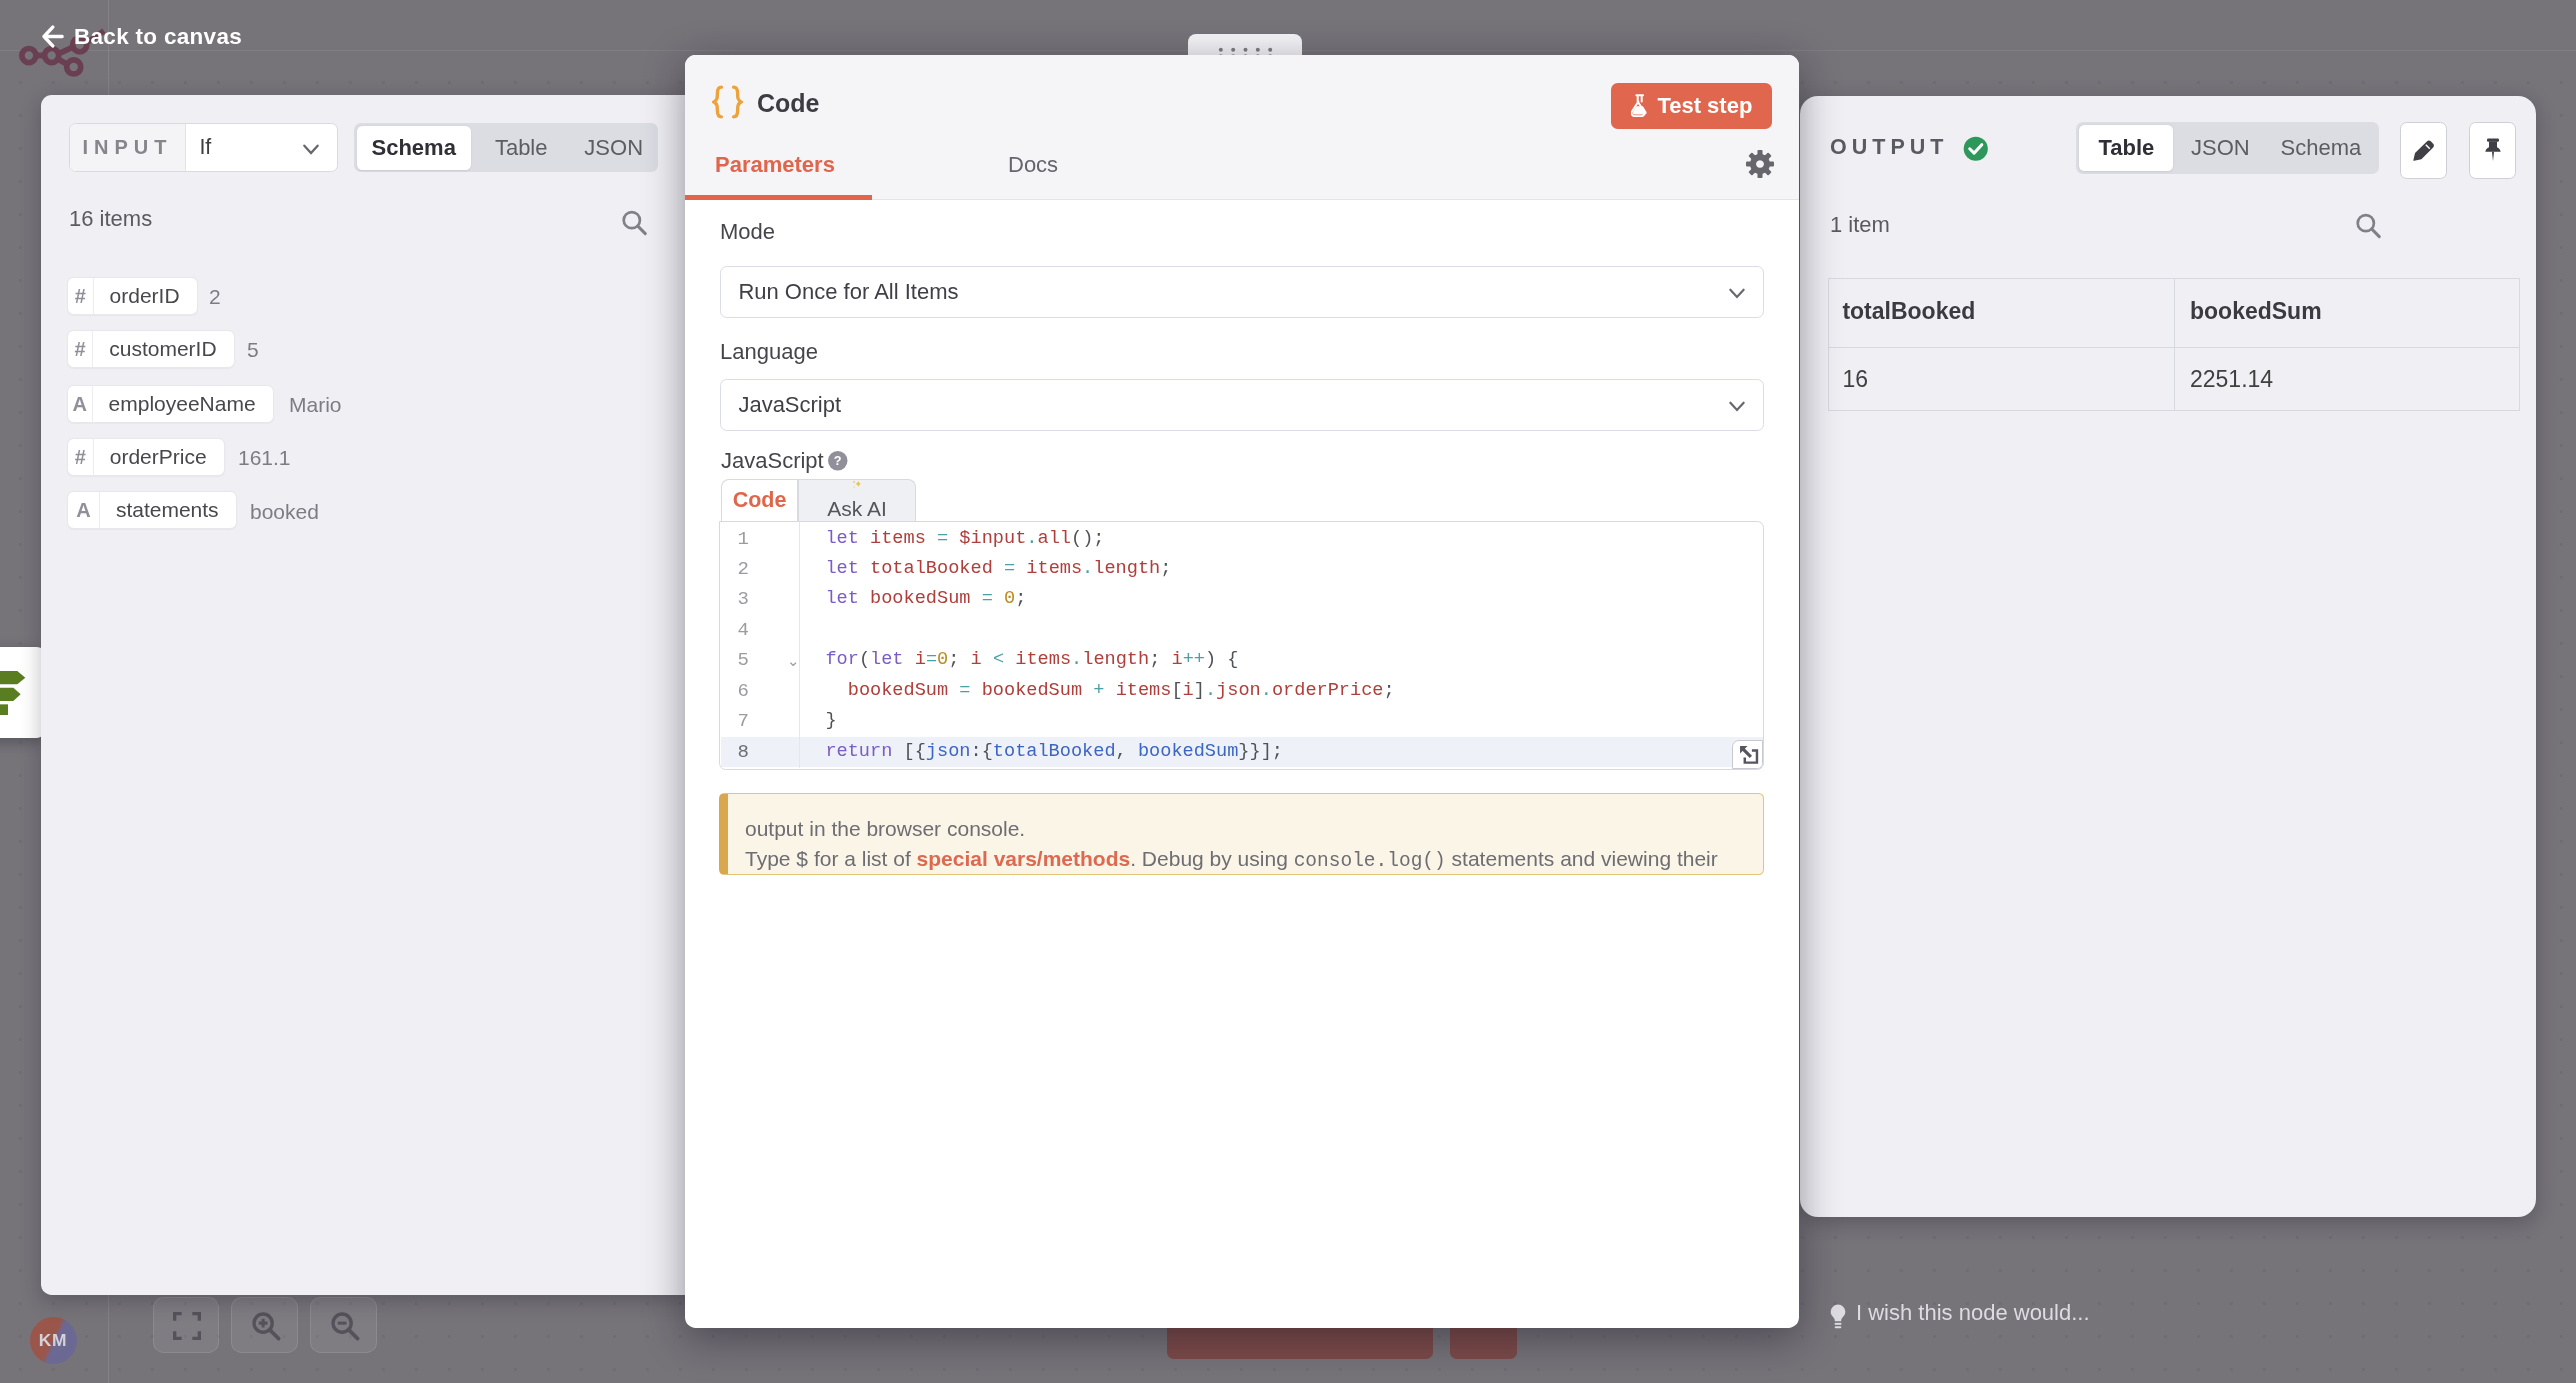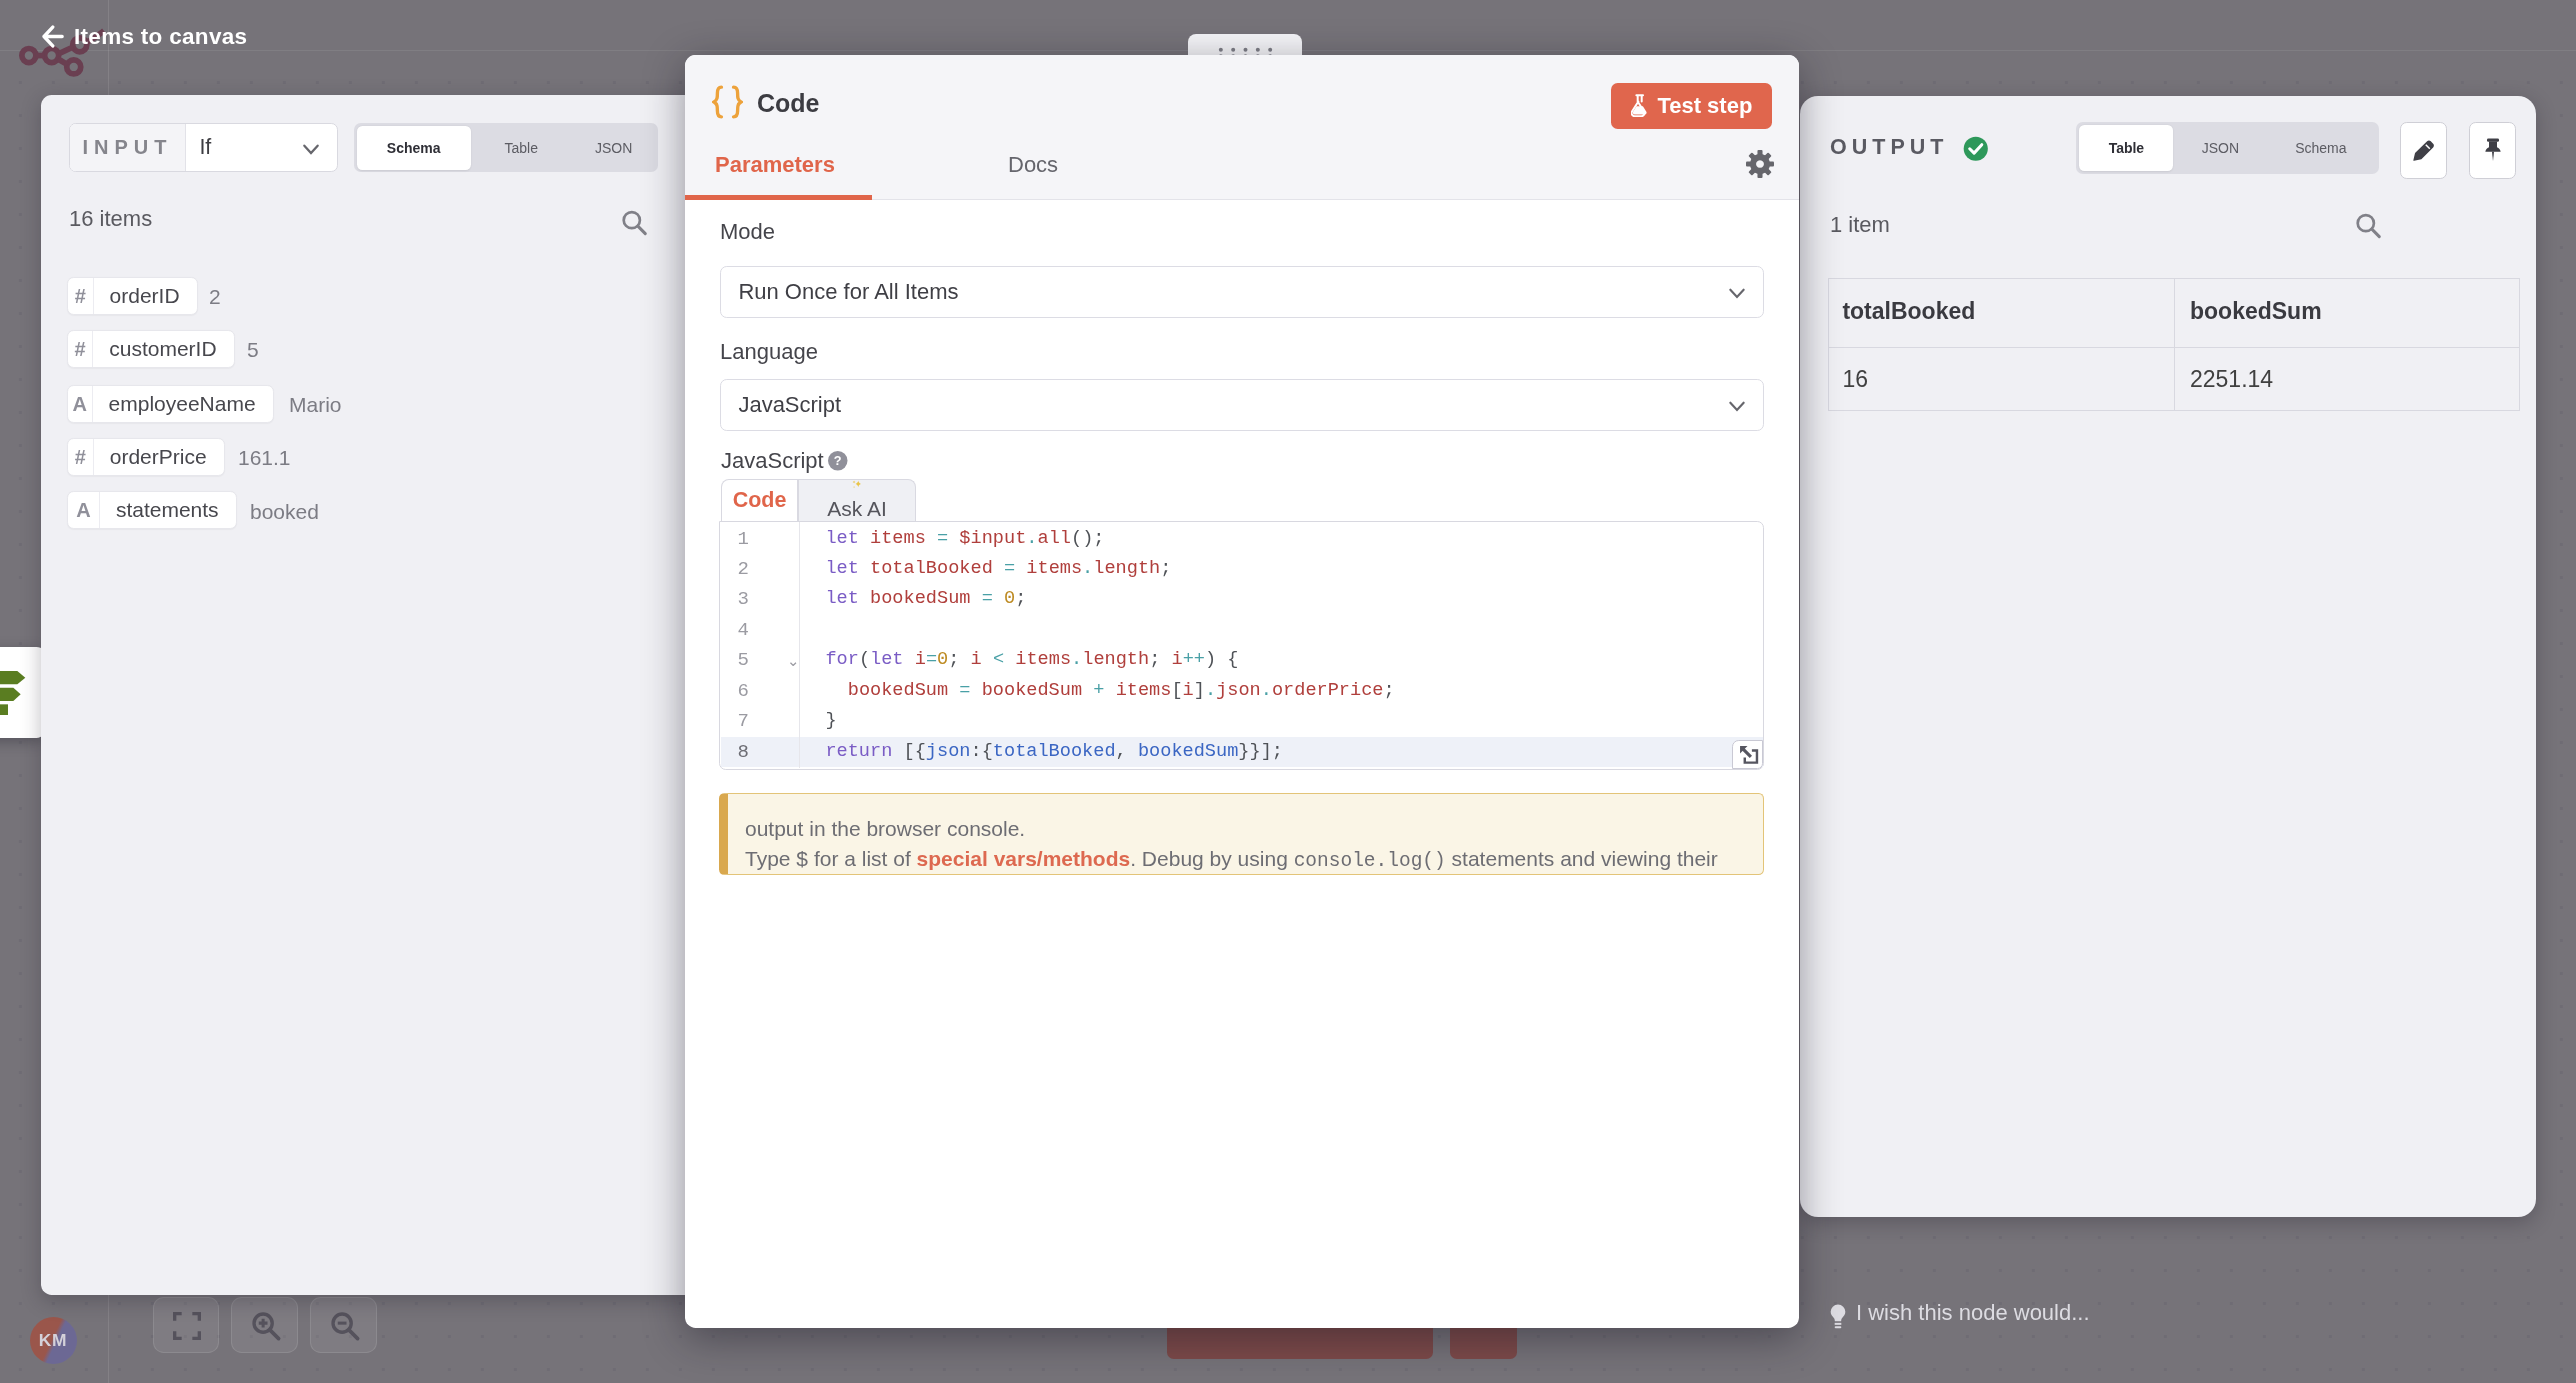--- a/index.html
+++ b/index.html
@@ -44,21 +44,21 @@
   
   .hdr-label { font-size:20px; font-weight:600; letter-spacing:6px; color:#85858c; }
   #input-combo { position:absolute; left:28px; top:28px; width:269px; height:49px; border:1.3px solid #d9d9e0; border-radius:6.7px; background:#fff; display:flex; }
   #input-combo .left { width:116px; background:#f4f4f7; border-right:1.3px solid #e2e2e8; border-radius:5.4px 0 0 5.4px;
      display:flex; align-items:center; justify-content:center; }
   #input-combo .right { flex:1; display:flex; align-items:center; padding-left:13.4px; font-size:21.5px; color:#3d3d42; position:relative; }
   .chev { width:20px; height:20px; }
   #input-combo .chev { position:absolute; right:16px; top:14.8px; }
 
   .seg { background:#dcdce3; border-radius:6.7px; display:flex; align-items:center; }
-  .seg .opt { font-size:14px; color:#5c5c63; font-weight:500; text-align:center; }
+  .seg .opt { font-size:22px; color:#5c5c63; font-weight:500; text-align:center; }
   .seg .active { background:#fff; border-radius:5.4px; color:#2f2f36; font-weight:700; box-shadow:0 0.7px 2px rgba(0,0,0,0.08); }
   #left-seg { left:313px; top:28px; width:304px; height:49px; }
   #left-seg .active { margin-left:2.7px; width:114px; height:44px; line-height:44px; }
   #left-seg .o2 { width:101px; } #left-seg .o3 { width:84px; }
 
   .count-row { font-size:22px; color:#5a5a60; }
   .search-svg { width:31px; height:31px; }
 
   
   .pill { position:absolute; height:38px; background:#fff; border:1.3px solid #e7e7ec; border-radius:6.7px; display:flex; align-items:center;
@@ -160,21 +160,21 @@
       <circle cx="110" cy="100" r="10.5"></circle>
       <path d="M53.5,83 L66.5,83"></path>
       <path d="M87,80 C 97,76 100,74 109.5,70.5"></path>
       <path d="M86,88 C 94,92 96,94 100.8,97"></path>
       <path d="M129,63 C 140,58 146,53 155,46"></path>
     </g>
   </svg>
   <svg class="abs" style="left:42px;top:25px" width="21.5" height="23" viewBox="0 0 32 34">
     <path d="M16,3 L3,17 L16,31 M4,17 L30,17" stroke="#fff" stroke-width="5" fill="none" stroke-linecap="round" stroke-linejoin="round"></path>
   </svg>
-  <div id="back-text" class="abs">Items to canvas</div>
+  <div id="back-text" class="abs">Back to canvas</div>
 
   <div id="ifnode" class="abs">
     <svg style="position:absolute;left:44px;top:22px" width="46" height="46" viewBox="0 0 69 69">
       <g fill="#5a7d21">
         <path d="M-10,3 h36 l12,10 l-12,10 h-36 z"></path>
         <path d="M-20,28 h40 l11,10 l-11,10 h-40 z"></path>
         <path d="M-10,53 h22 v16 h-22 z"></path>
       </g>
     </svg>
   </div>

